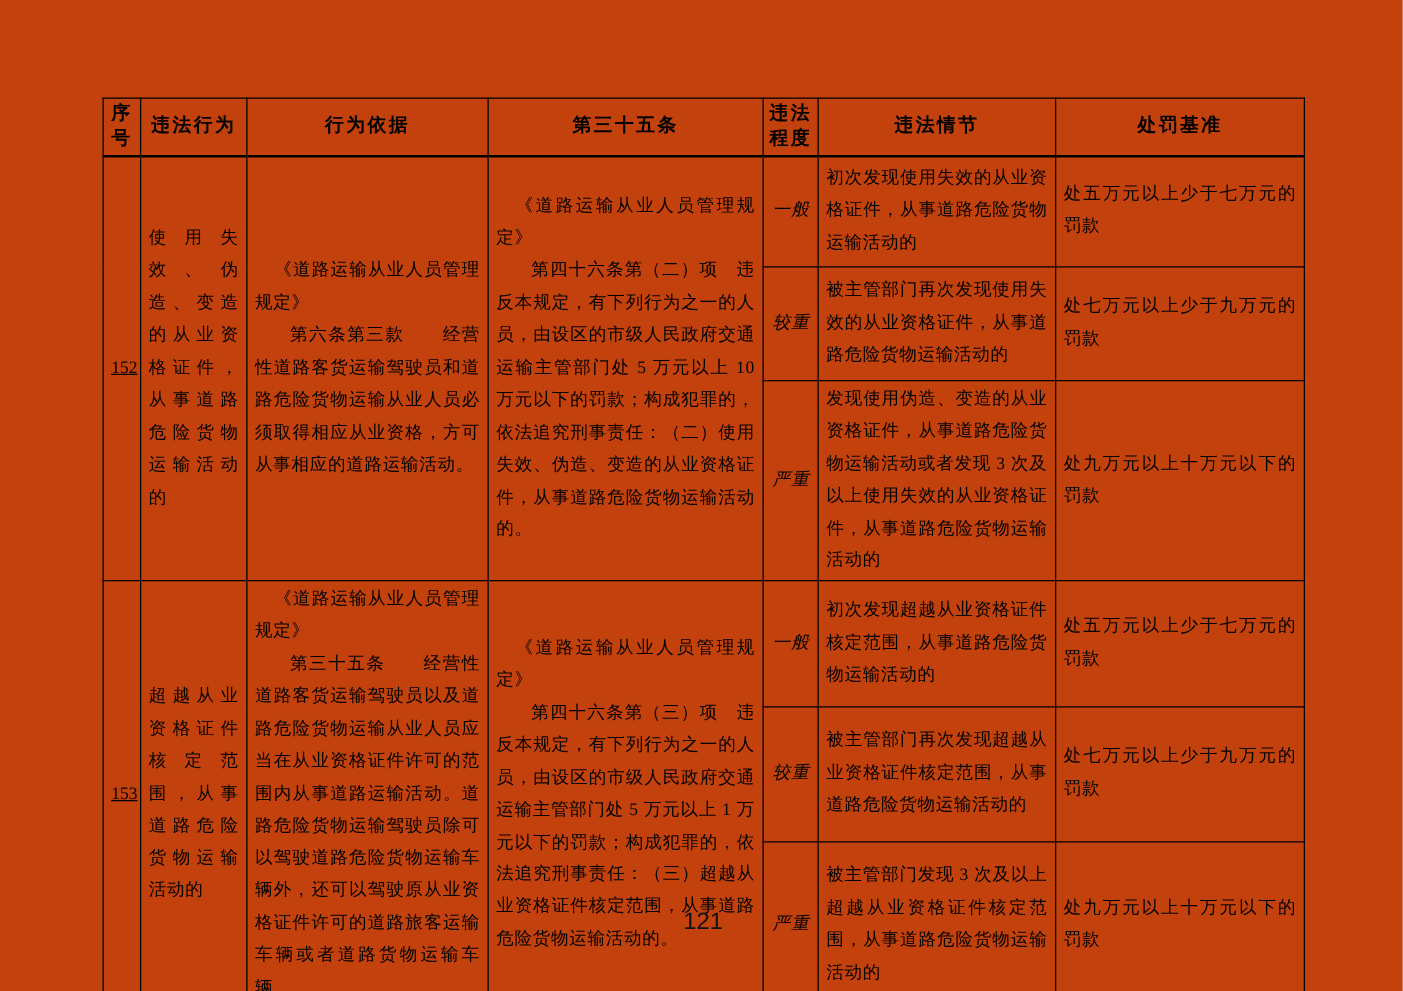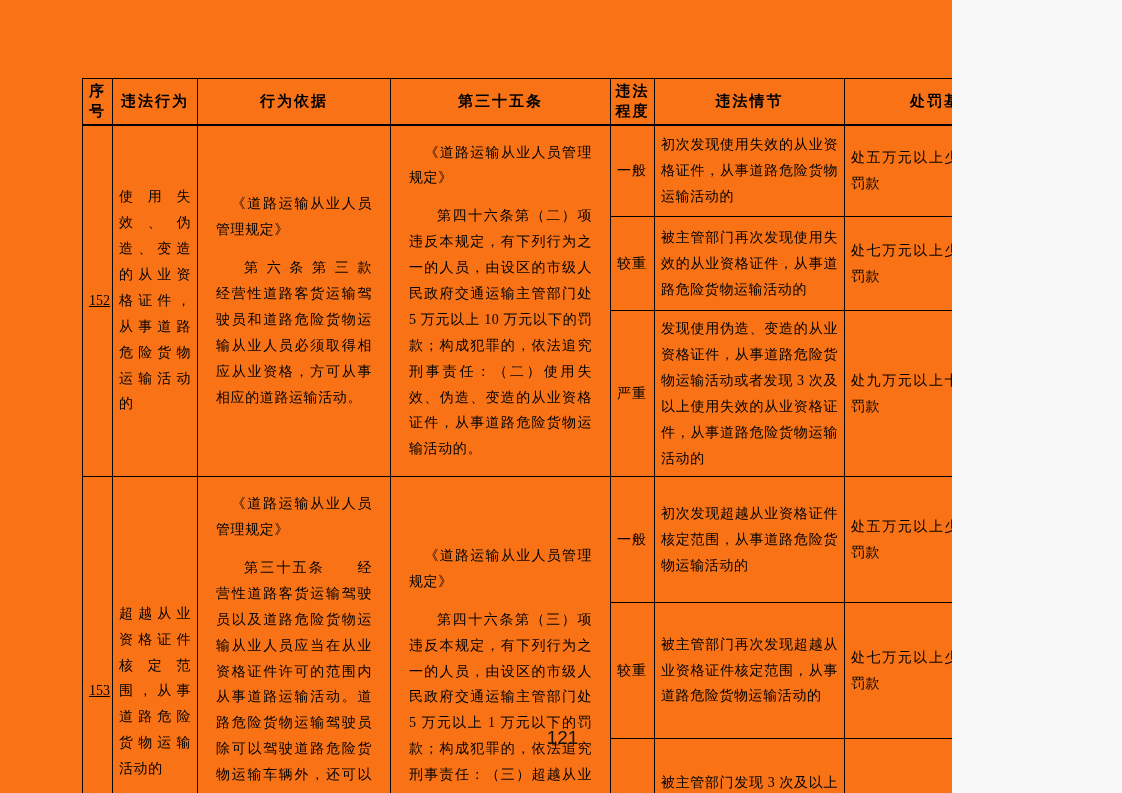--- a/index.html
+++ b/index.html
@@ -4,22 +4,22 @@
 <style>
   * { box-sizing: border-box; }
   html, body { margin: 0; padding: 0; }
   body {
     width: 1122px; height: 793px;
     background: #f8f8f8;
     font-family: "Liberation Serif", "DejaVu Serif", serif;
   }
   .sheet {
     position: relative;
-    width: 952px; height: 793px;
-    background: #f97316;
+    width: 1122px; height: 793px;
+    background: #c2410c;
     overflow: hidden;
     color: #000;
   }
   table.penalty {
     position: absolute;
     left: 82px; top: 78px;
     width: 961px;
     border-collapse: collapse;
     table-layout: fixed;
     color: #000;
@@ -47,31 +47,32 @@
     letter-spacing: 0.6px;
     word-break: break-all;
   }
   td.cell-no {
     text-align: center;
     font-size: 14px;
     padding: 2px 1px;
     text-decoration: underline;
   }
   td.cell-degree {
-    text-align: left;
+    text-align: right;
     letter-spacing: 1px;
     padding: 2px 4px;
     word-break: break-all;
     line-height: 1.85;
+    font-style: italic;
   }
   td.cell-behavior { padding: 2px 5px; border-radius: 16px; }
   td.cell-basis, td.cell-penalty-basis { padding: 2px 7px; }
   td.cell-circ { padding: 2px 9px; }
   td.cell-bench { padding: 2px 8px; }
-  td p { margin: 12px; }
+  td p { margin: 0; }
   p.p-title { text-indent: 1.1em; }
   p.p-body  { text-indent: 2em; }
   .page-num {
     position: absolute;
     left: 82px; top: 727px;
     width: 961px;
     text-align: center;
     font-family: "Liberation Sans", "DejaVu Sans", sans-serif;
     font-size: 19px;
     color: #111;

